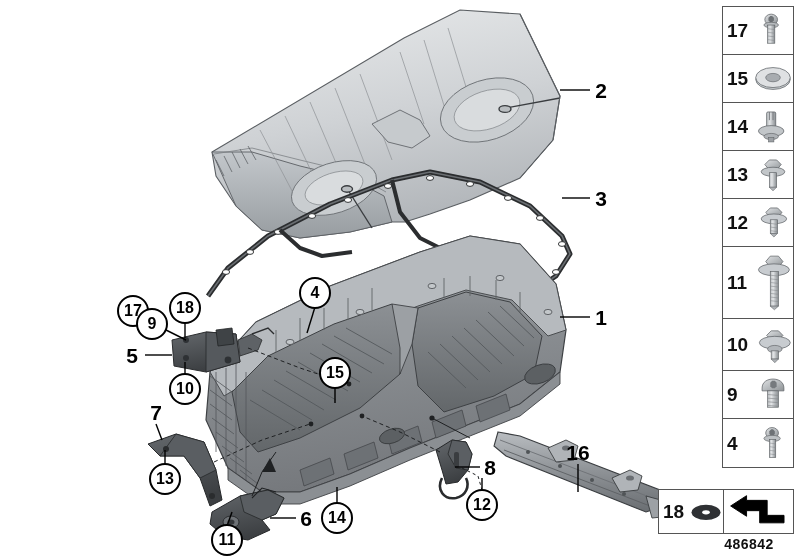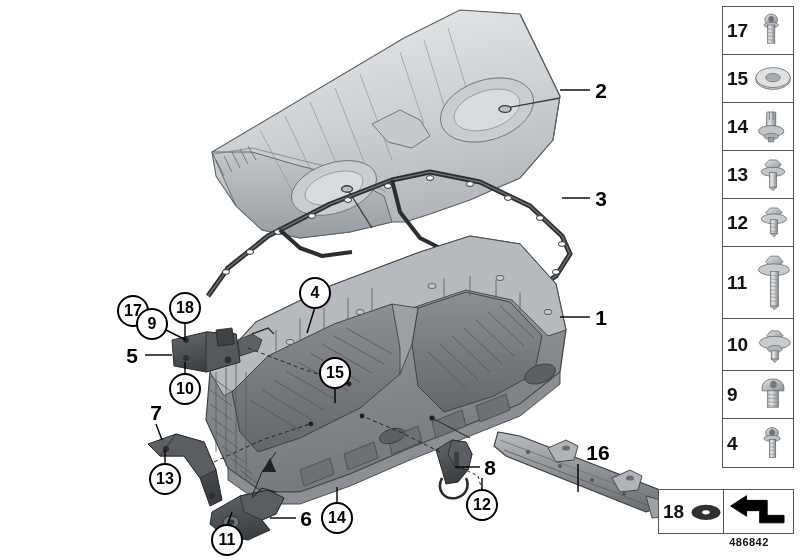--- a/index.html
+++ b/index.html
@@ -25,21 +25,21 @@
   .lart svg{position:absolute;left:0;top:0;width:100%;height:100%;}
 
   .bottombox{position:absolute;left:658px;top:489px;width:136px;height:45px;
     border:1.5px solid #555;box-sizing:border-box;display:flex;background:#fff;}
   .bbcell{position:relative;flex:0 0 64px;display:flex;align-items:center;
     border-right:1.5px solid #555;}
   .bbcell2{position:relative;flex:1 1 auto;}
   .bbcell2 svg,.bbcell svg{position:absolute;left:0;top:0;width:100%;height:100%;}
 
   .diagno{position:absolute;left:699px;top:536px;width:100px;text-align:center;
-    font-size:11px;font-weight:bold;color:#111;letter-spacing:0.5px;}
+    font-size:14px;font-weight:bold;color:#111;letter-spacing:0.5px;}
 </style>
 </head>
 <body>
 
 <div id="stage">
 
   <svg id="art" viewBox="0 0 800 560">
     <defs>
       <linearGradient id="gMetalTop" x1="0" y1="0" x2="0.3" y2="1">
         <stop offset="0%" stop-color="#e9ebec"></stop>
@@ -343,21 +343,21 @@
       <div class="callout circled" style="left: 185px; top: 308px;">18</div>
       <div class="callout plain" style="left: 132px; top: 355px;">5</div>
       <div class="callout circled" style="left: 185px; top: 389px;">10</div>
       <div class="callout plain" style="left: 156px; top: 412px;">7</div>
       <div class="callout circled" style="left: 165px; top: 479px;">13</div>
       <div class="callout circled" style="left: 227px; top: 540px;">11</div>
       <div class="callout plain" style="left: 306px; top: 518px;">6</div>
       <div class="callout circled" style="left: 337px; top: 518px;">14</div>
       <div class="callout plain" style="left: 490px; top: 467px;">8</div>
       <div class="callout circled" style="left: 482px; top: 505px;">12</div>
-      <div class="callout plain" style="left: 598px; top: 452px; text-align: center;">16</div>
+      <div class="callout plain" style="left: 578px; top: 452px; text-align: center;">16</div>
     </div>
 
   <div class="legend" id="legend">
       <div class="lrow" style="height: 48px;">
         <span class="lnum">17</span>
         <div class="lart">
           <svg viewBox="0 0 44 42" preserveAspectRatio="xMidYMid meet">
             <defs>
               <linearGradient id="gBoltBody0" x1="0" y1="0" x2="1" y2="0">
                 <stop offset="0%" stop-color="#b9bdc0"></stop>

